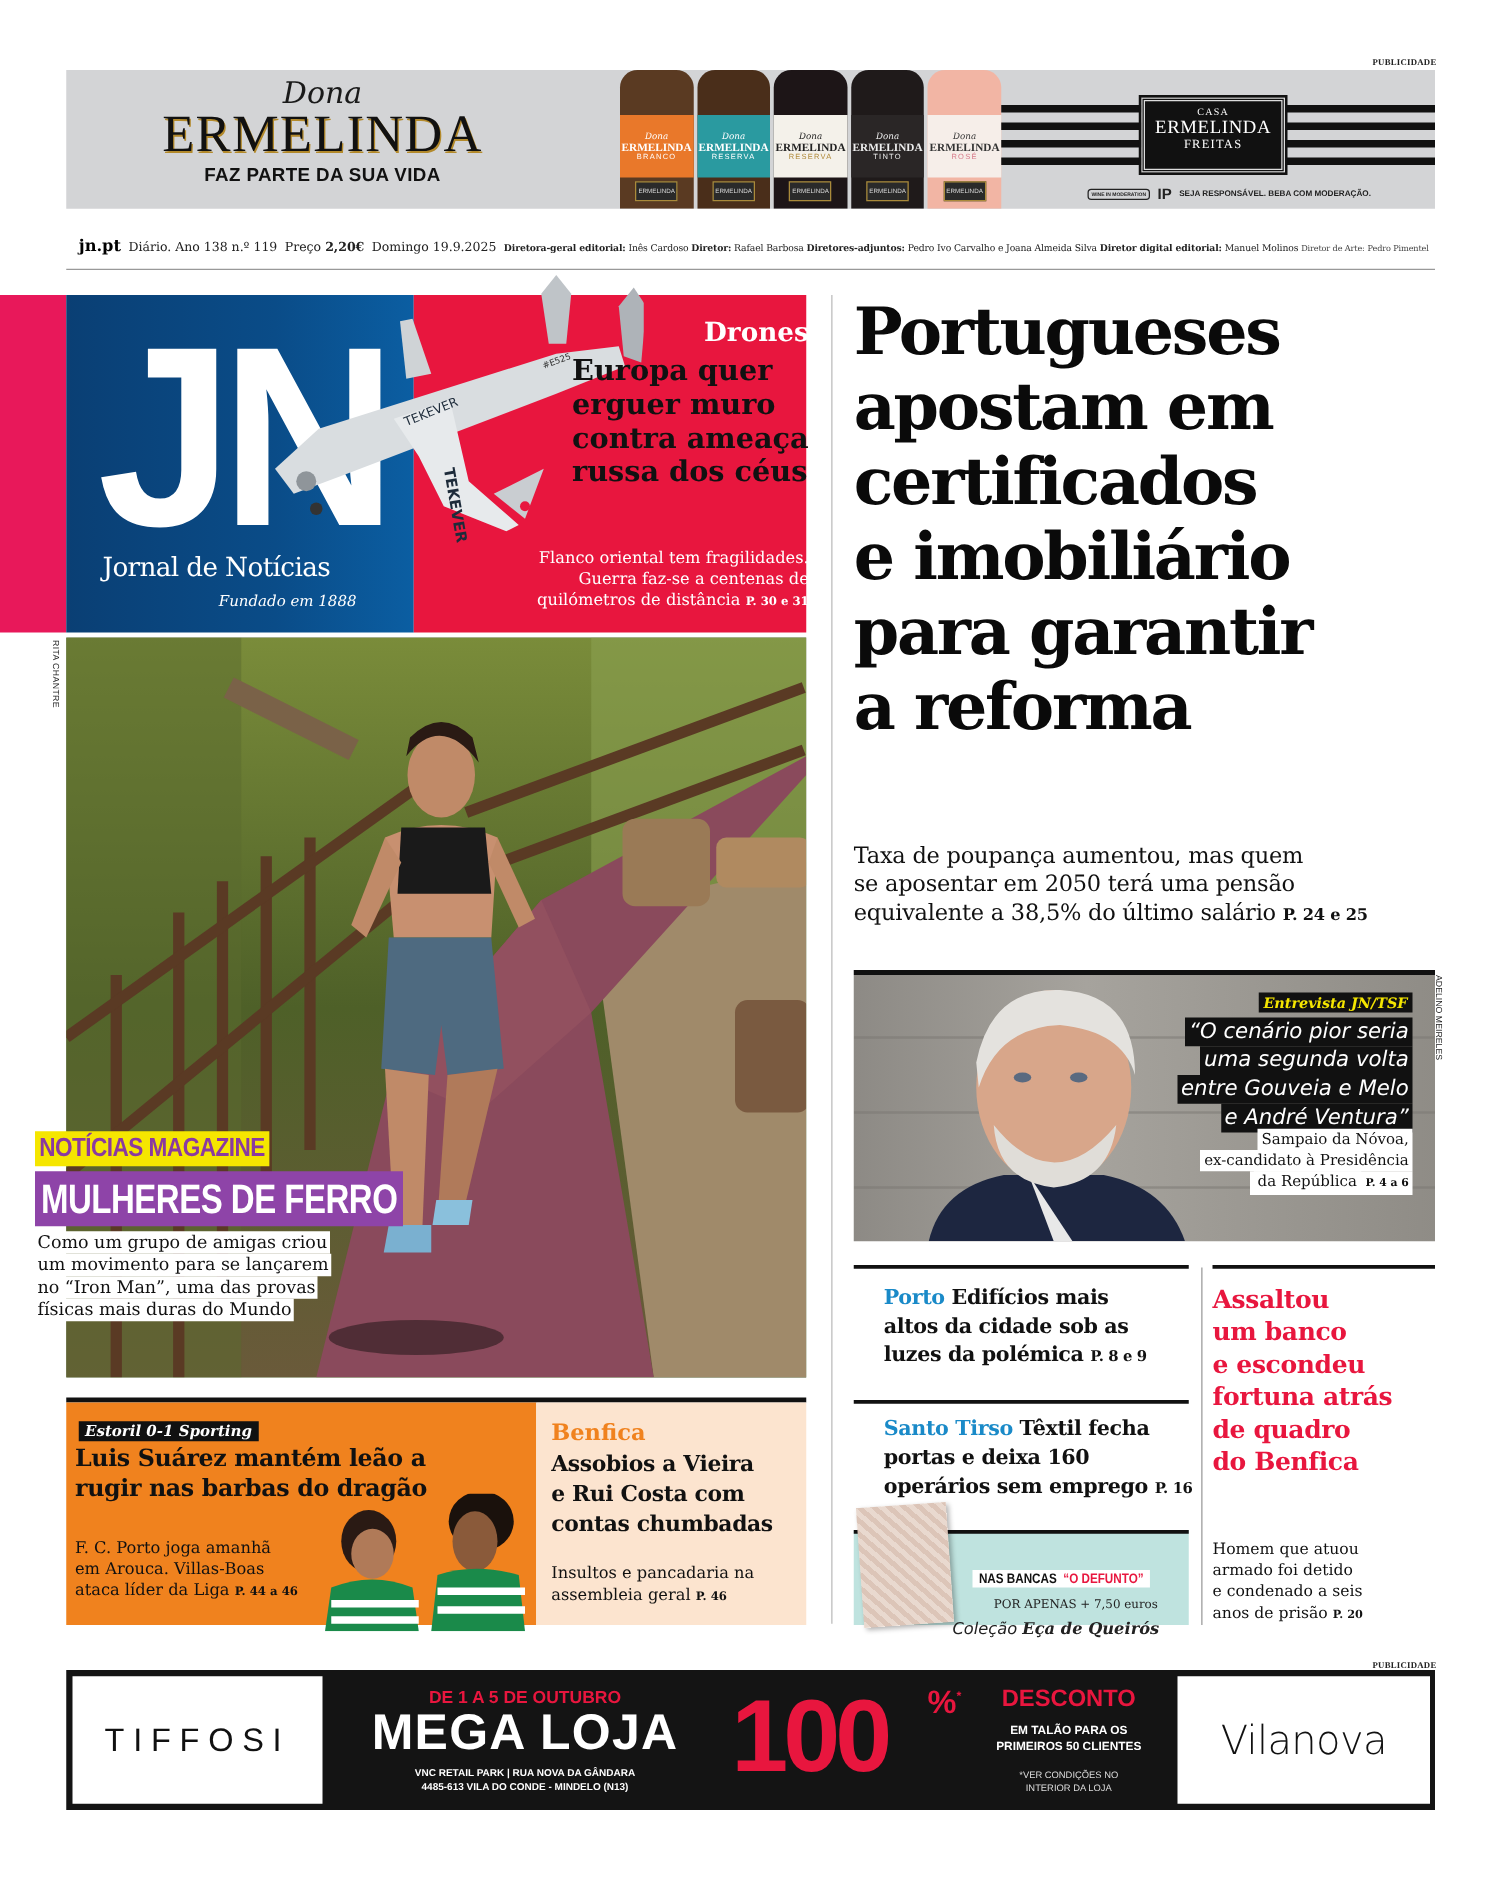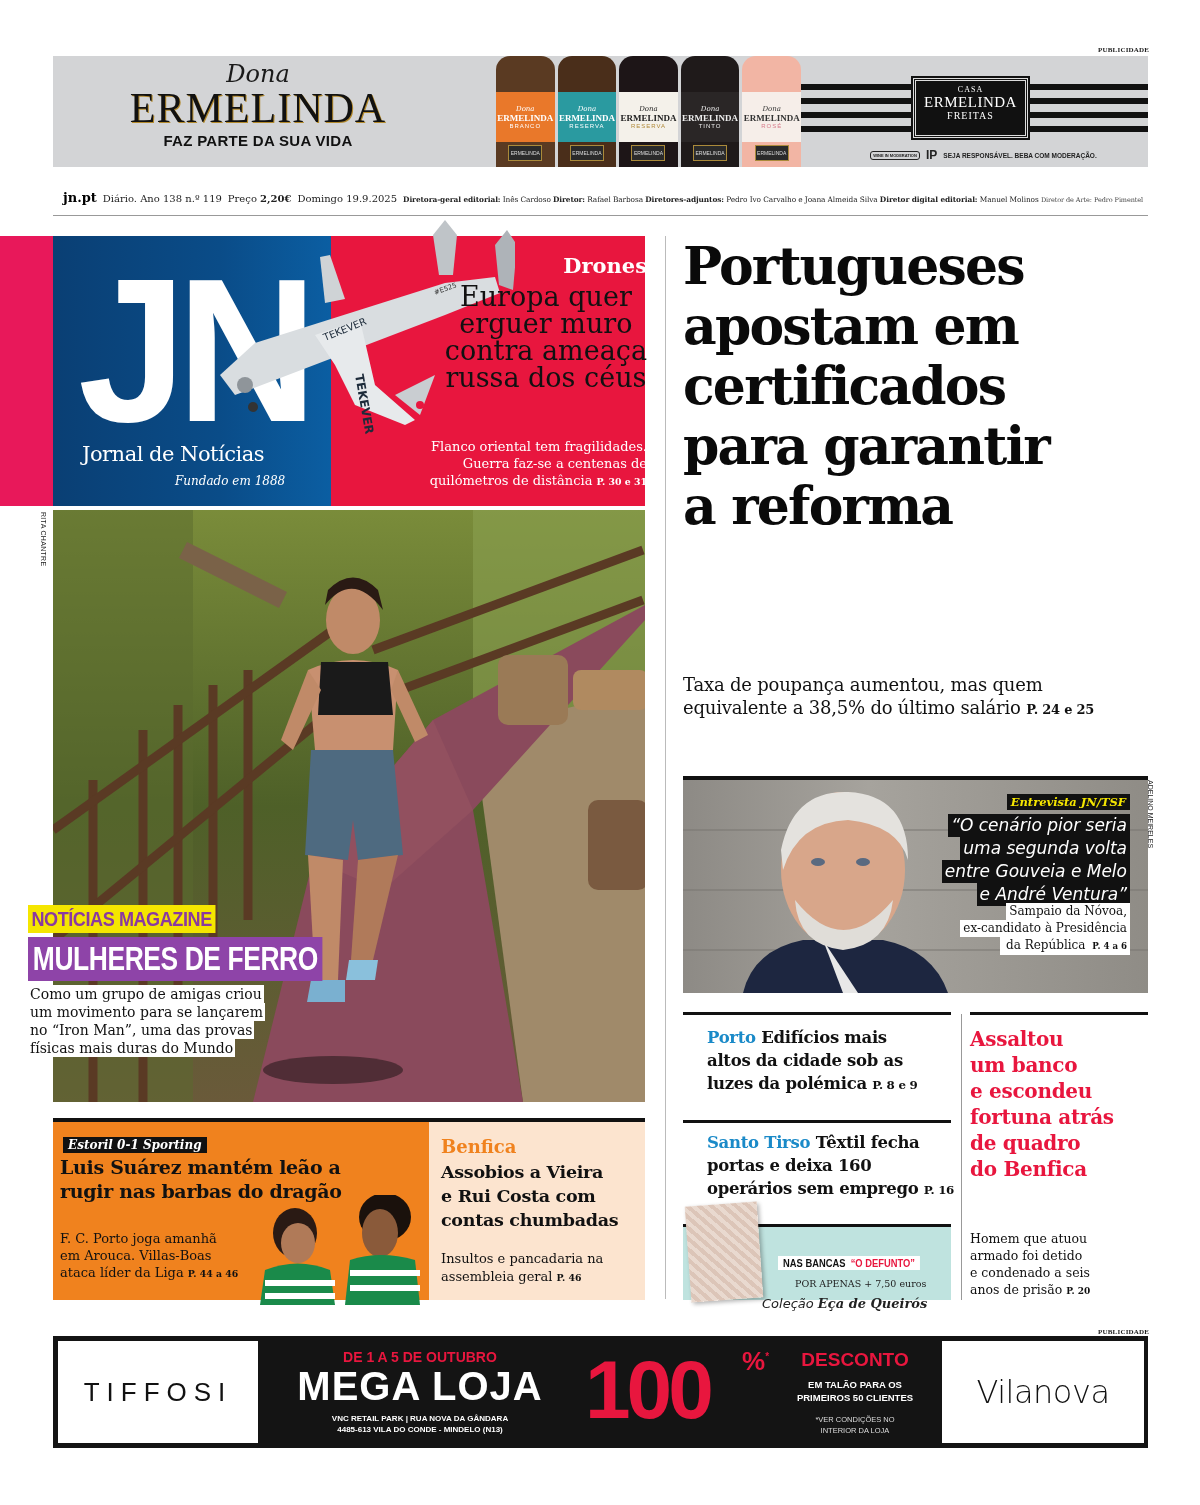--- a/index.html
+++ b/index.html
@@ -43,21 +43,21 @@
 
   
   .pink-strip { left: 0; top: 236px; width: 53px; height: 270px; background: #e8185a; }
   .jn-blue { left: 53px; top: 236px; width: 278px; height: 270px; background: linear-gradient(90deg, #0a3f74 0%, #0a4c88 60%, #0b5ea2 100%); }
   .jn-letters { left: 78px; top: 262px; font-family: "Liberation Sans", sans-serif; font-weight: bold; font-size: 205px; line-height: 175px; color: #fff; letter-spacing: -10px; transform: scaleX(0.95); transform-origin: left; }
   .jn-name { left: 82px; top: 442px; font-family: "DejaVu Serif", serif; font-size: 21px; color: #fff; letter-spacing: -0.5px; }
   .jn-founded { left: 175px; top: 474px; font-family: "DejaVu Serif", serif; font-style: italic; font-size: 12px; color: #fff; }
   .red-block { left: 331px; top: 236px; width: 314px; height: 270px; background: #e8163e; }
   .drone-svg { left: 195px; top: 215px; width: 320px; height: 230px; }
   .drones-kicker { right: 553px; top: 253px; font-family: "DejaVu Serif", serif; font-weight: bold; font-size: 21px; color: #fff; text-align: right; }
-  .drones-title { right: 553px; top: 283px; font-family: "DejaVu Serif", serif; font-weight: normal; font-size: 27px; line-height: 27px; color: #111; text-align: center; }
+  .drones-title { right: 553px; top: 283px; font-family: "DejaVu Serif", serif; font-weight: bold; font-size: 23px; line-height: 27px; color: #111; text-align: left; }
   .drones-sub { right: 553px; top: 438px; font-family: "DejaVu Serif", serif; font-size: 13px; line-height: 17px; color: #fff; text-align: right; }
   .pref { font-family: "DejaVu Serif", serif; font-weight: bold; font-size: 0.72em; }
 
   
   .photo { left: 53px; top: 510px; width: 592px; height: 592px; overflow: hidden; background: #5a6b3a; }
   .photo-credit { left: 40px; top: 512px; font-family: "Liberation Sans", sans-serif; font-size: 7px; color: #222; writing-mode: vertical-rl; letter-spacing: 0.3px; }
   .nm-kicker { left: 28px; top: 905px; background: #f5e600; color: #8a3aa0; font-family: "Liberation Sans", sans-serif; font-weight: bold; font-size: 21px; padding: 0 4px; line-height: 28px; letter-spacing: -0.5px; transform: scaleX(0.86); transform-origin: left; }
   .nm-title { left: 28px; top: 937px; background: #8e44a8; color: #fff; font-family: "Liberation Sans", sans-serif; font-weight: bold; font-size: 33px; padding: 0 6px; line-height: 44px; letter-spacing: -0.5px; transform: scaleX(0.80); transform-origin: left; }
   .nm-text { left: 28px; top: 985px; font-family: "DejaVu Serif", serif; font-size: 14px; line-height: 18px; color: #111; }
   .nm-text span { background: #fff; padding: 0 2px; display: inline-block; }
@@ -344,25 +344,27 @@
   <div>Insultos e pancadaria na</div>
   <div><span>assembleia geral</span> <span class="pref">P. 46</span></div>
 </div>
 
 <div class="abs col-divider"></div>
 
 <div class="abs main-headline">
   <div>Portugueses</div>
   <div>apostam em</div>
   <div>certificados</div>
+  <div>e imobiliário</div>
   <div>para garantir</div>
   <div>a reforma</div>
 </div>
 <div class="abs main-sub">
   <div>Taxa de poupança aumentou, mas quem</div>
+  <div>se aposentar em 2050 terá uma pensão</div>
   <div><span>equivalente a 38,5% do último salário</span> <span class="pref">P. 24 e 25</span></div>
 </div>
 
 <div class="abs iv-rule"></div>
 <div class="abs iv-photo">
   <svg width="465" height="213" viewBox="0 0 465 213">
     <g stroke="#7a7772" stroke-width="2" opacity="0.5">
       <line x1="0" y1="50" x2="465" y2="50"></line>
       <line x1="0" y1="110" x2="465" y2="110"></line>
       <line x1="0" y1="170" x2="465" y2="170"></line>

